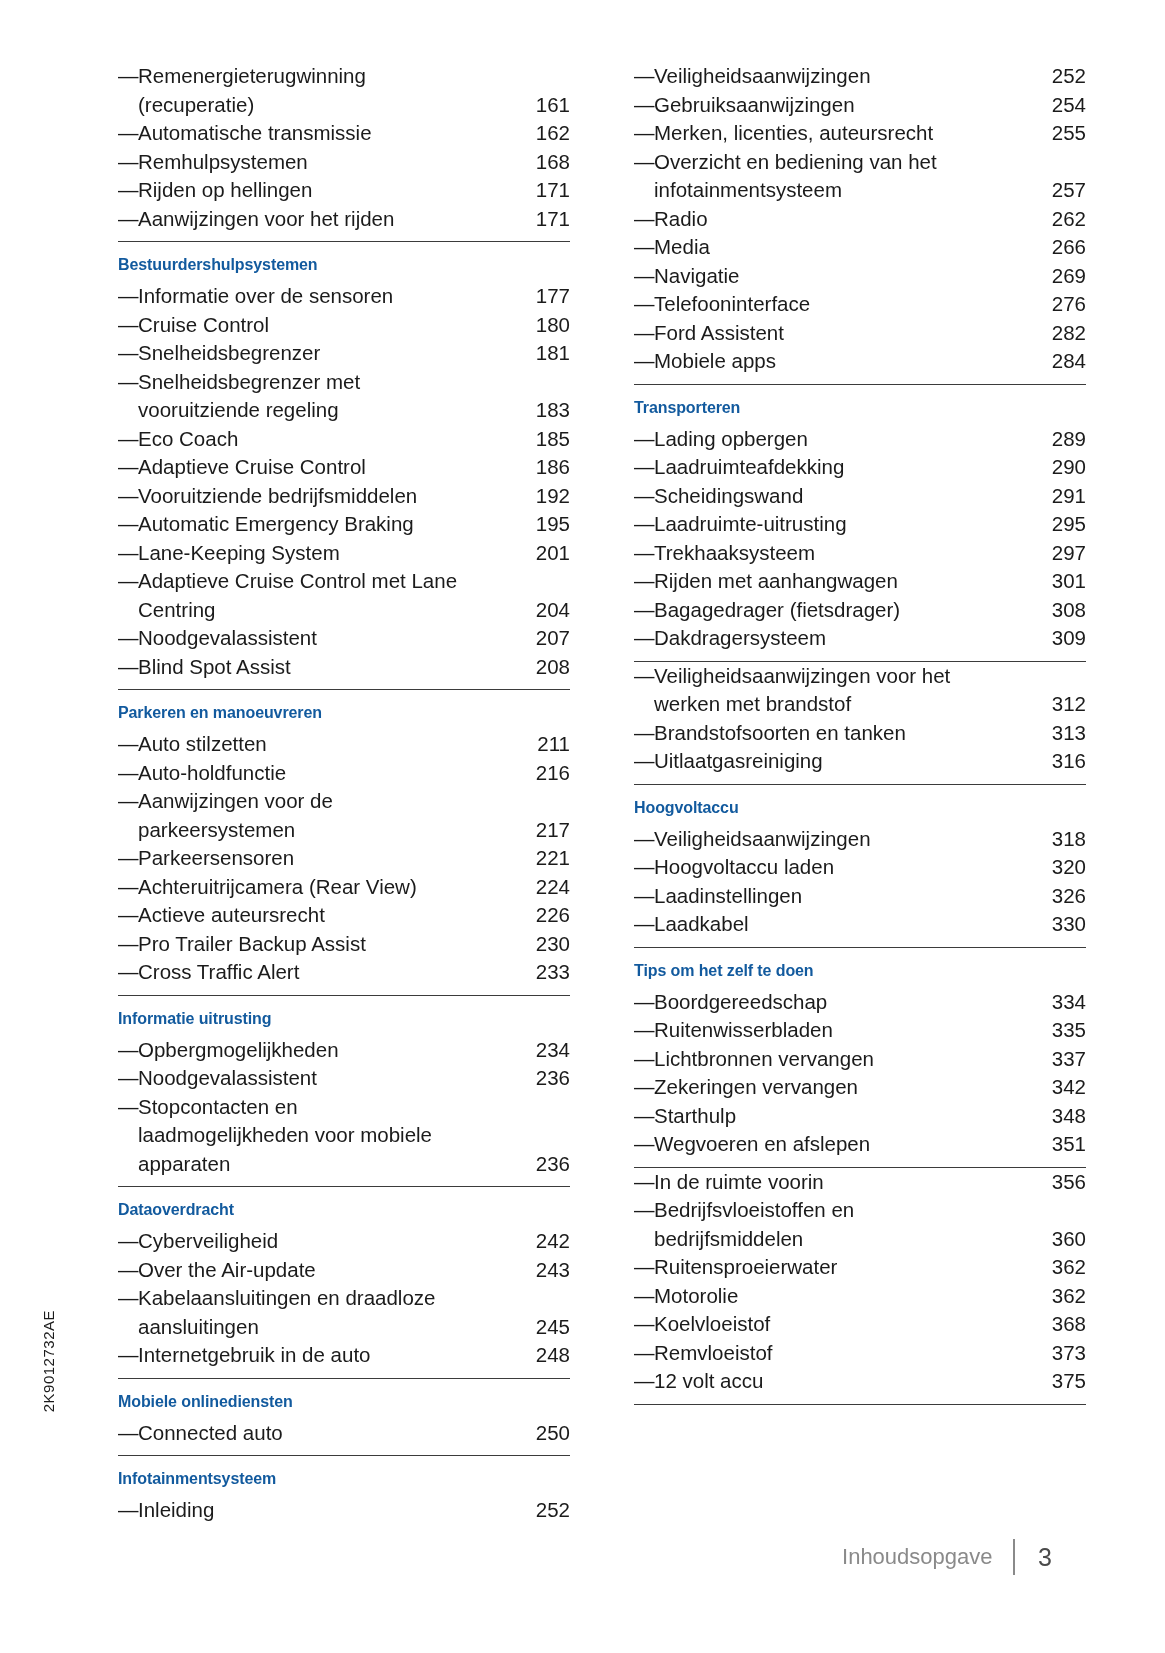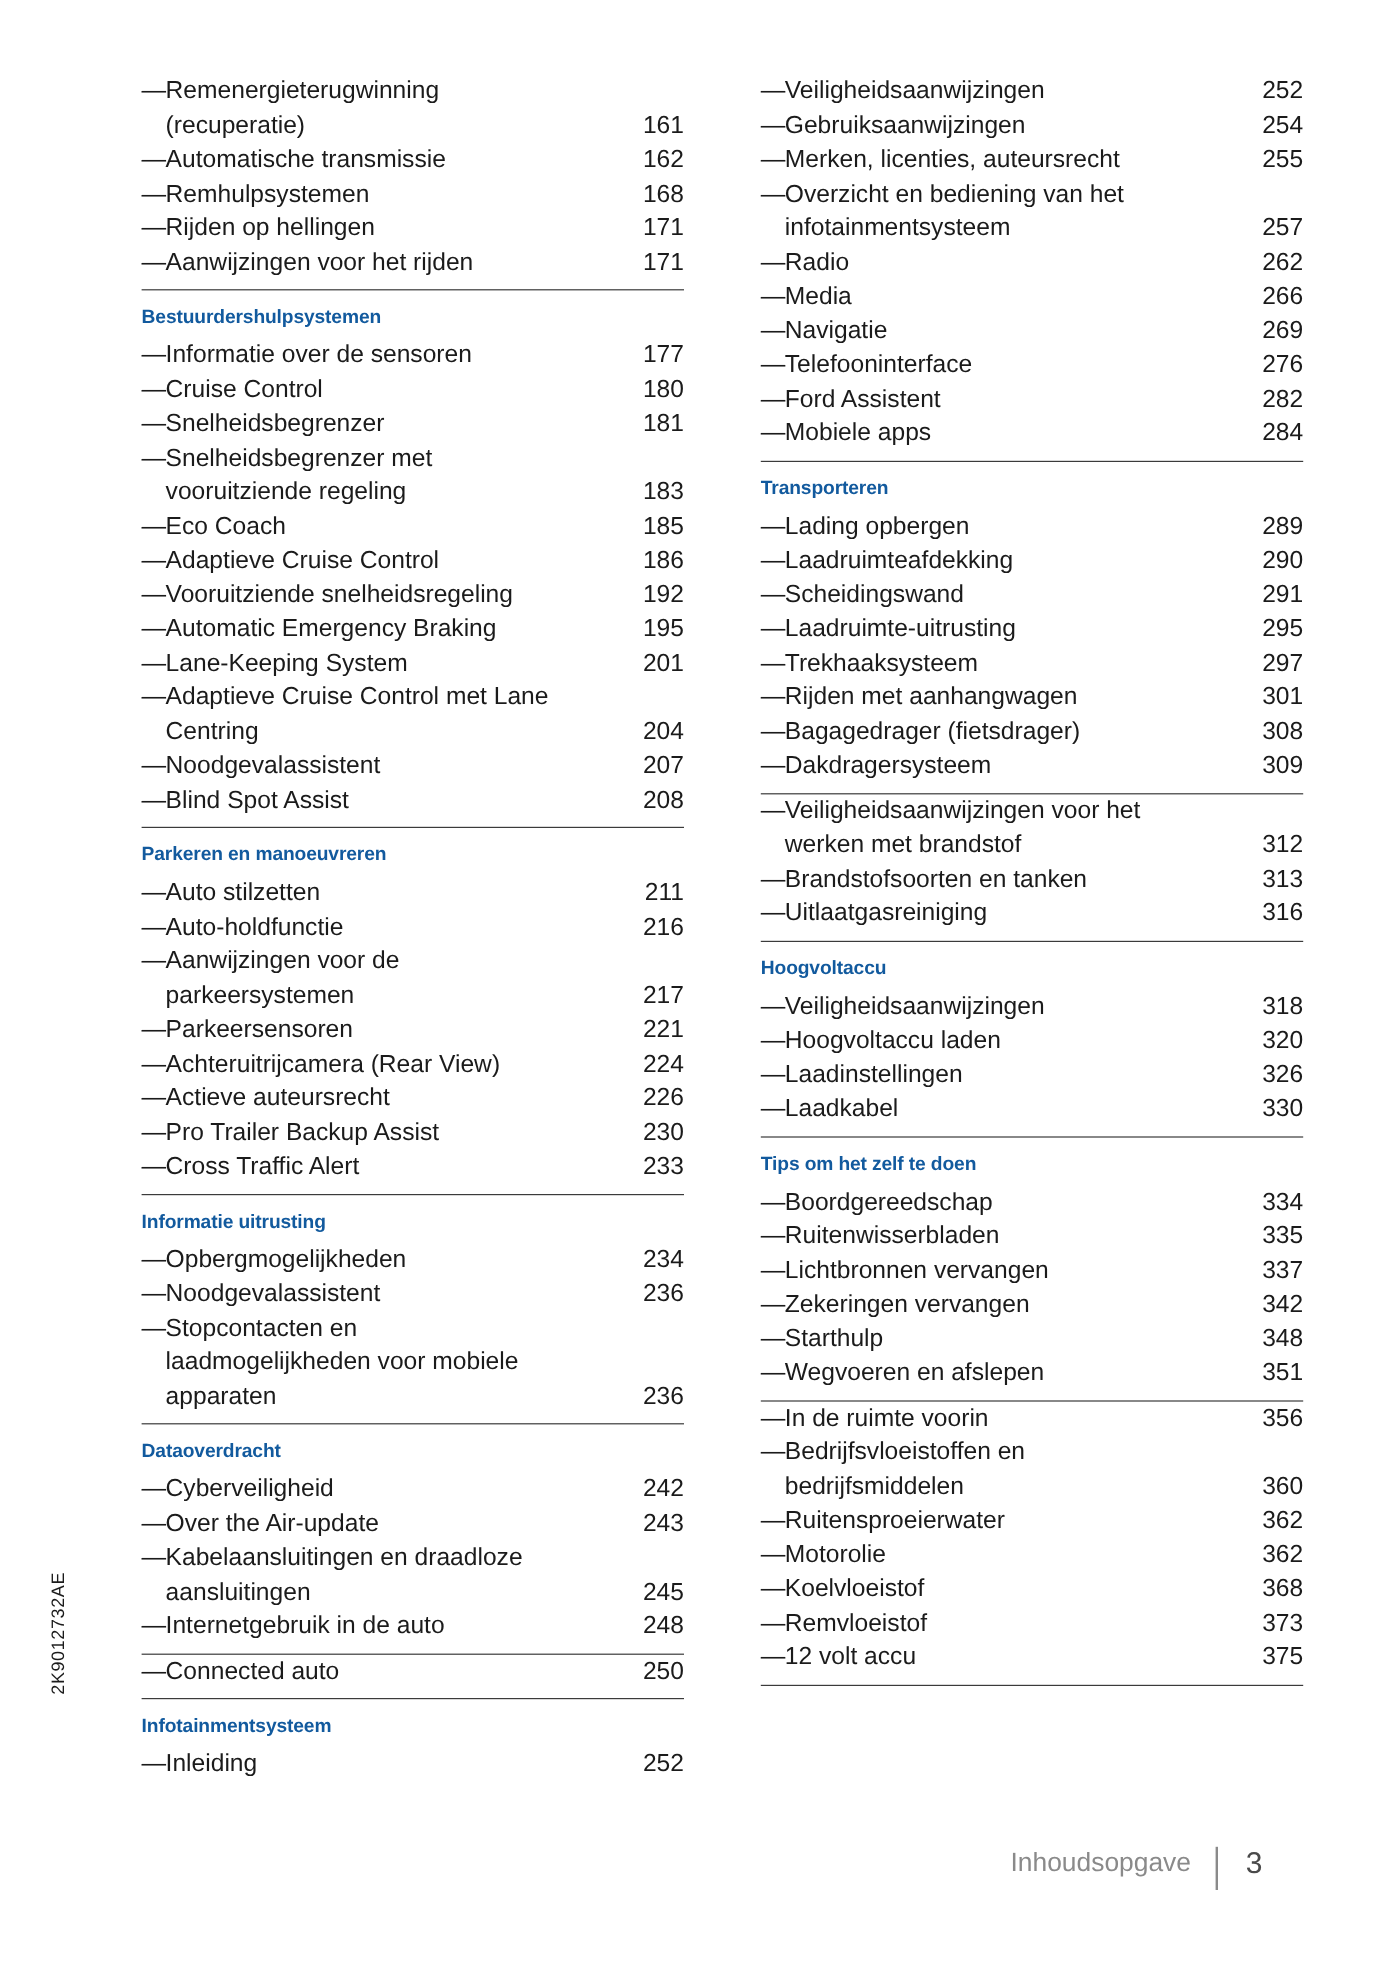--- a/index.html
+++ b/index.html
@@ -103,21 +103,21 @@
   .entry.multiline .entry-page {
     align-self: flex-end;
   }
 
   
   .footer {
     position: absolute;
     right: 110px;
     bottom: 78px;
     display: flex;
-    align-items: flex-start;
+    align-items: center;
     gap: 0;
   }
   .footer-label {
     font-size: 22px;
     color: #8a8a8a;
     padding-right: 20px;
   }
   .footer-divider {
     width: 2.5px;
     height: 36px;
@@ -220,21 +220,21 @@
           <div class="entry">
             <span class="entry-label">
               <span class="dash">—</span>
               <span class="entry-text">Adaptieve Cruise Control</span>
             </span>
             <span class="entry-page">186</span>
           </div>
           <div class="entry">
             <span class="entry-label">
               <span class="dash">—</span>
-              <span class="entry-text">Vooruitziende snelheidsregeling</span>
+              <span class="entry-text">Vooruitziende bedrijfsmiddelen</span>
             </span>
             <span class="entry-page">192</span>
           </div>
           <div class="entry">
             <span class="entry-label">
               <span class="dash">—</span>
               <span class="entry-text">Automatic Emergency Braking</span>
             </span>
             <span class="entry-page">195</span>
           </div>
@@ -384,20 +384,21 @@
           <div class="entry">
             <span class="entry-label">
               <span class="dash">—</span>
               <span class="entry-text">Internetgebruik in de auto</span>
             </span>
             <span class="entry-page">248</span>
           </div>
         </div>
         <hr class="rule">
         <div class="group">
+          <div class="group-heading">Mobiele onlinediensten</div>
           <div class="entry">
             <span class="entry-label">
               <span class="dash">—</span>
               <span class="entry-text">Connected auto</span>
             </span>
             <span class="entry-page">250</span>
           </div>
         </div>
         <hr class="rule">
         <div class="group">

